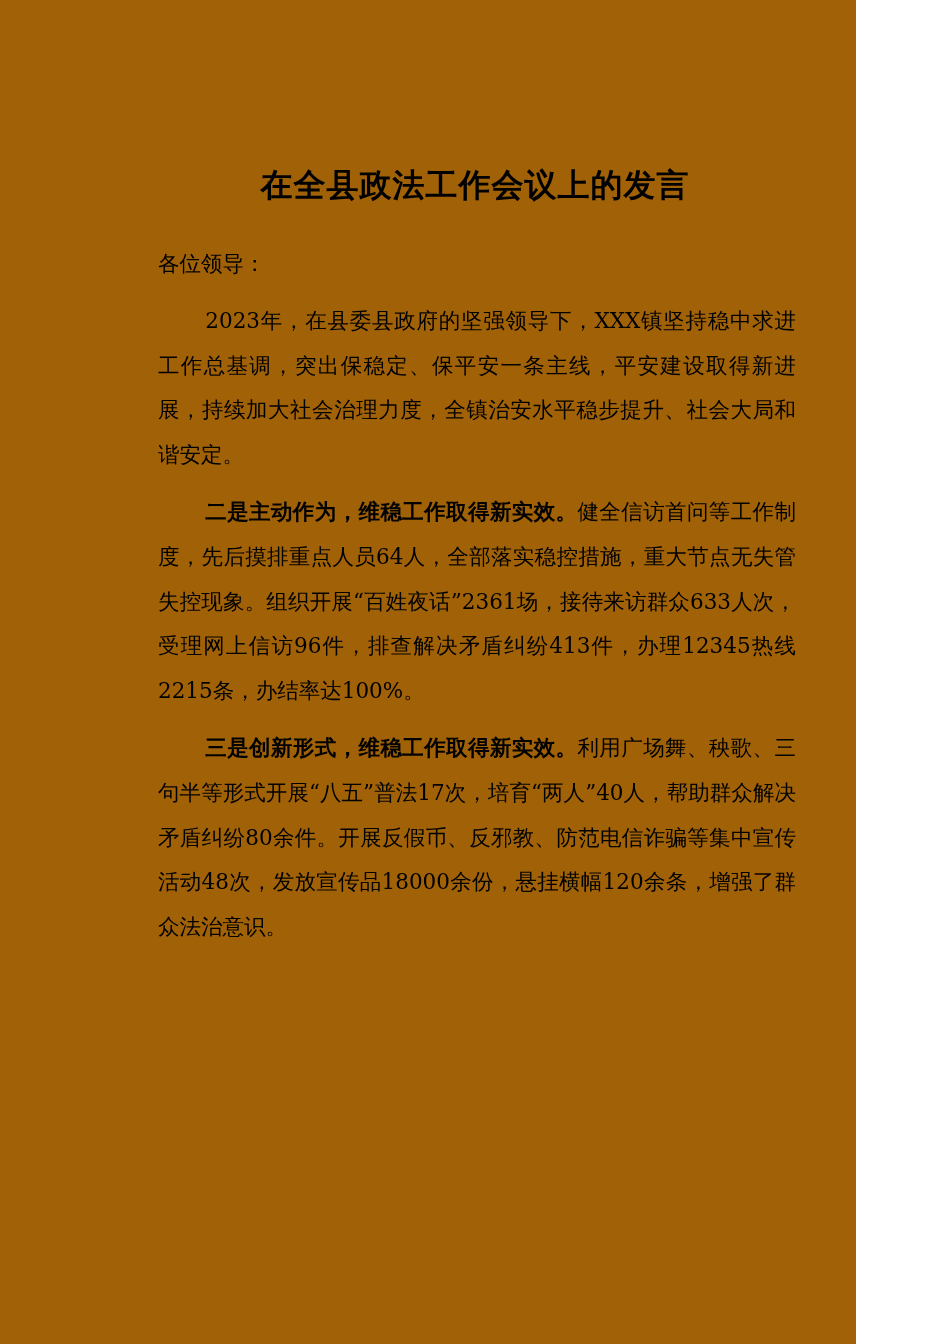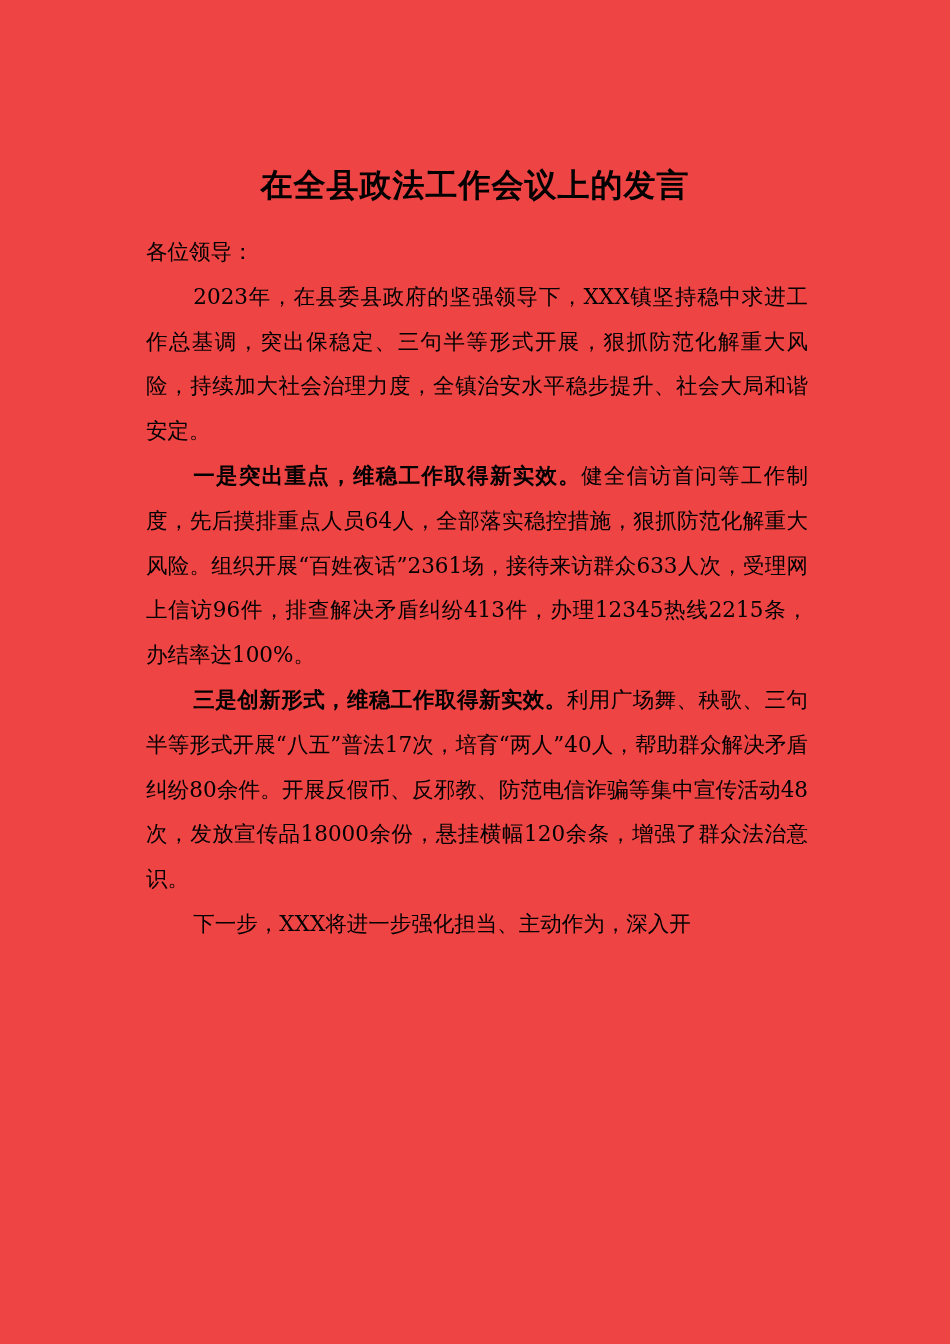--- a/index.html
+++ b/index.html
@@ -11,23 +11,23 @@
       width: 950px;
       height: 1344px;
       overflow: hidden;
       position: relative;
       font-family: "DejaVu Serif", "Liberation Serif", serif;
       color: #000000;
     }
     .page {
       position: absolute;
       left: 0; top: 0;
-      width: 950px;
+      width: 856px;
       height: 1344px;
-      background: #ef4444;
+      background: #a16207;
     }
     .title {
       position: absolute;
       top: 160px;
       left: 0;
       width: 950px;
       text-align: center;
       font-size: 32px;
       font-weight: bold;
       letter-spacing: 1px;
@@ -37,48 +37,45 @@
     .body-text {
       position: absolute;
       top: 230px;
       left: 146px;
       width: 662px;
       font-size: 21.5px;
       line-height: 44.8px;
       text-align: justify;
     }
     .body-text p {
-      margin: 0;
+      margin: 12px;
     }
     .indent {
       text-indent: 2.2em;
     }
     .bold {
       font-weight: bold;
     }
   </style>
 </head>
 <body>
 
 <div class="page">
   <div class="title">在全县政法工作会议上的发言</div>
 
   <div class="body-text">
     <p>各位领导：</p>
 
     <p class="indent">
-      <span>2023年，在县委县政府的坚强领导下，XXX镇坚持稳中求进工作总基调，突出保稳定、三句半等形式开展，狠抓防范化解重大风险，持续加大社会治理力度，全镇治安水平稳步提升、社会大局和谐安定。</span>
+      <span>2023年，在县委县政府的坚强领导下，XXX镇坚持稳中求进工作总基调，突出保稳定、保平安一条主线，平安建设取得新进展，持续加大社会治理力度，全镇治安水平稳步提升、社会大局和谐安定。</span>
     </p>
 
     <p class="indent">
-      <span class="bold">一是突出重点，维稳工作取得新实效。</span><span>健全信访首问等工作制度，先后摸排重点人员64人，全部落实稳控措施，狠抓防范化解重大风险。组织开展“百姓夜话”2361场，接待来访群众633人次，受理网上信访96件，排查解决矛盾纠纷413件，办理12345热线2215条，办结率达100%。</span>
+      <span class="bold">二是主动作为，维稳工作取得新实效。</span><span>健全信访首问等工作制度，先后摸排重点人员64人，全部落实稳控措施，重大节点无失管失控现象。组织开展“百姓夜话”2361场，接待来访群众633人次，受理网上信访96件，排查解决矛盾纠纷413件，办理12345热线2215条，办结率达100%。</span>
     </p>
 
 
     <p class="indent">
       <span class="bold">三是创新形式，维稳工作取得新实效。</span><span>利用广场舞、秧歌、三句半等形式开展“八五”普法17次，培育“两人”40人，帮助群众解决矛盾纠纷80余件。开展反假币、反邪教、防范电信诈骗等集中宣传活动48次，发放宣传品18000余份，悬挂横幅120余条，增强了群众法治意识。</span>
     </p>
 
-    <p class="indent">
-      <span>下一步，XXX将进一步强化担当、主动作为，深入开</span>
-    </p>
   </div>
 </div>
 
 </body></html>

